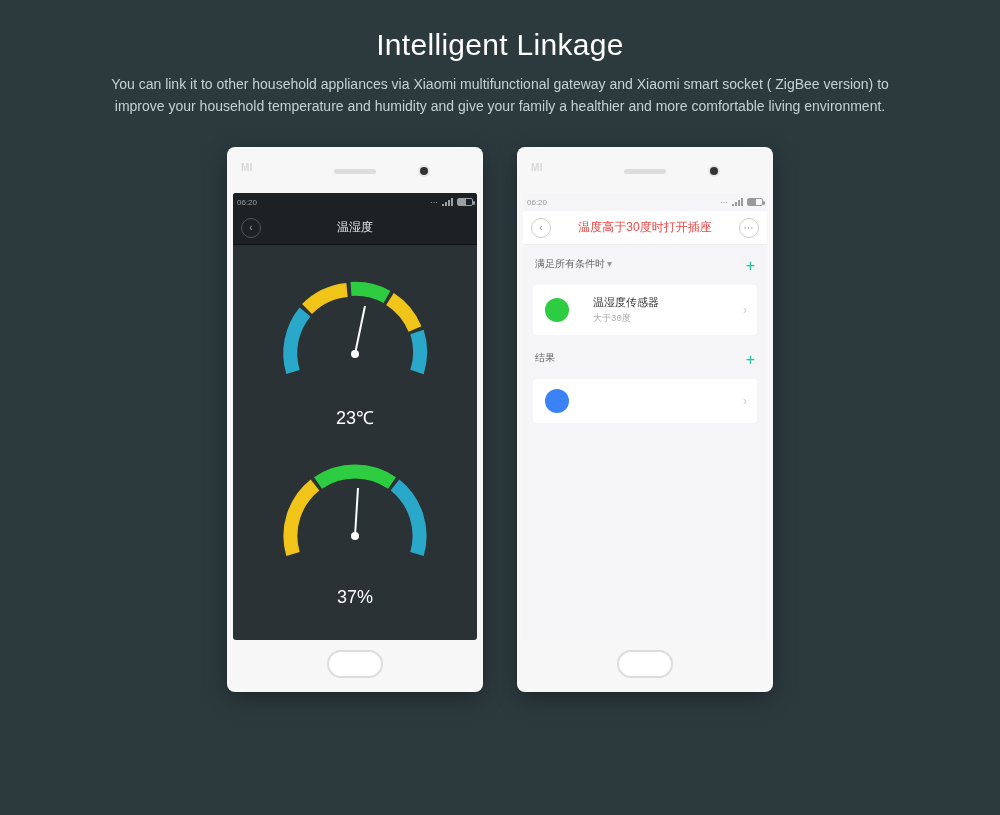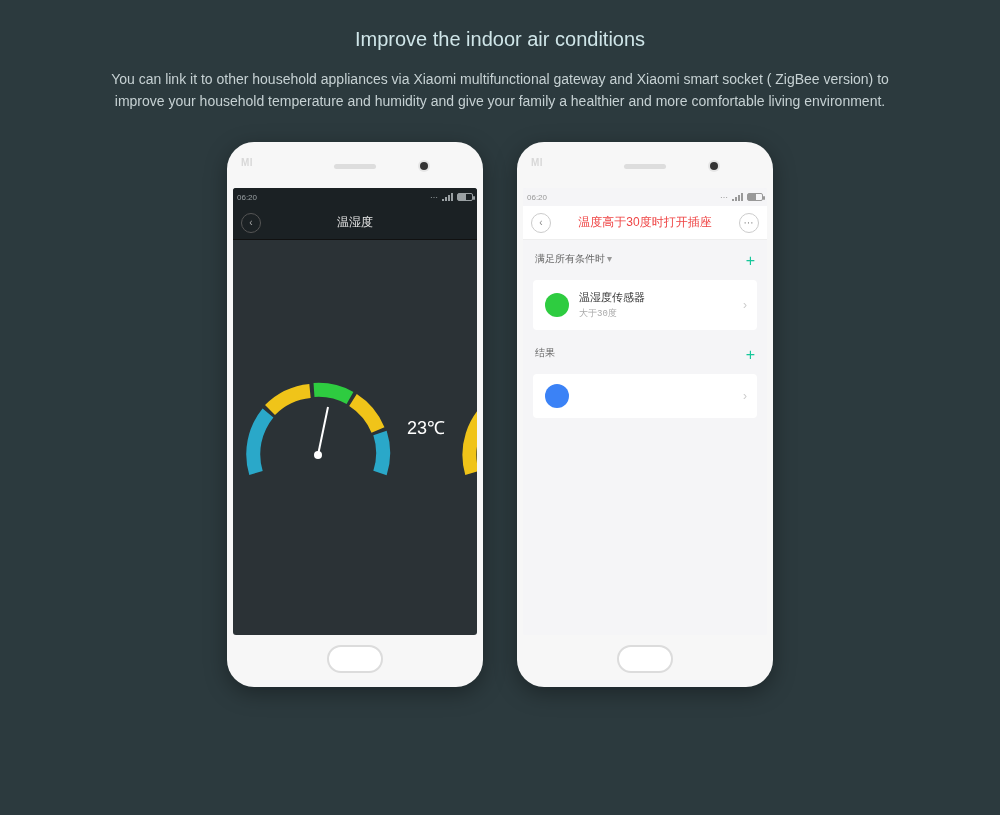--- a/index.html
+++ b/index.html
@@ -38,21 +38,21 @@
   .phones {
     display: flex;
     justify-content: center;
     gap: 34px;
     margin-top: 30px;
   }
   .phone {
     width: 256px;
     height: 545px;
     background: #f7f7f7;
-    border-radius: 27px;
+    border-radius: 8px;
     box-shadow: 0 6px 22px rgba(0,0,0,0.35), 0 1px 0 rgba(255,255,255,0.15) inset;
     position: relative;
     padding: 46px 6px 52px 6px;
   }
   .phone .mi-logo {
     position: absolute;
     top: 15px; left: 14px;
     font-size: 10px;
     color: #d8d8d8;
     letter-spacing: 0.5px;
@@ -136,21 +136,21 @@
     position: absolute; right: 8px; top: 50%; transform: translateY(-50%);
     width: 20px; height: 20px;
     border: 1px solid #ccc; border-radius: 50%;
     display:flex; align-items:center; justify-content:center;
     font-size: 10px; color:#888; letter-spacing: 1px;
   }
   
   .gauges {
     flex: 1;
     display: flex;
-    flex-direction: row;
+    flex-direction: column;
     align-items: center;
     justify-content: flex-start;
     padding-top: 14px;
     gap: 4px;
   }
   .gauge-wrap { position: relative; width: 170px; height: 170px; display:flex; align-items:center; justify-content:center;}
   .gauge-svg { width: 170px; height: 170px; }
   .needle-pivot { fill:#fff; }
   .needle { stroke:#fff; stroke-width:2; }
   .gauge-label {
@@ -167,21 +167,21 @@
   }
   .sect-header .plus { color:#16c79a; font-size: 16px; font-weight:300; }
   .caret-down::after{content:"▾"; color:#999; margin-left:2px;}
   .list-item {
     background:#fff;
     margin: 4px 10px;
     border-radius: 4px;
     padding: 10px 12px;
     display:flex;
     align-items:center;
-    gap: 10px;
+    gap: 24px;
     position: relative;
   }
   .list-item .dot { width:24px;height:24px;border-radius:50%; flex-shrink:0;}
   .dot.green{background:#2ecc40;}
   .dot.blue{background:#3b82f6;}
   .list-item .txt { display:flex; flex-direction:column; }
   .list-item .title { font-size:11px; color:#333;}
   .list-item .sub { font-size:9px; color:#aaa; margin-top:2px;font-family:Liberation Mono, monospace;}
   .list-item .chev { position:absolute; right:10px; color:#ccc; font-size:12px;}
   .spacer { flex:1; }
@@ -201,21 +201,21 @@
   .toggle.on{background:#b8f0df;}
   .toggle .knob{
     position:absolute;top:1px;width:14px;height:14px;border-radius:50%;background:#fff;box-shadow:0 1px 2px rgba(0,0,0,.2);
   }
   .toggle.on .knob{right:1px;background:#16c79a;}
 </style>
 </head>
 <body>
 
 <div class="hero">
-  <h2>Improve the indoor air conditions</h2>
+  <h1>Intelligent Linkage</h1>
   <p>You can link it to other household appliances via Xiaomi multifunctional gateway and Xiaomi smart socket ( ZigBee version) to improve your household temperature and humidity and give your family a healthier and more comfortable living environment.</p>
 </div>
 
 <div class="phones">
 
   <div class="phone">
     <div class="mi-logo">MI</div>
     <div class="speaker"></div>
     <div class="camera"></div>
     <div class="screen dark">

